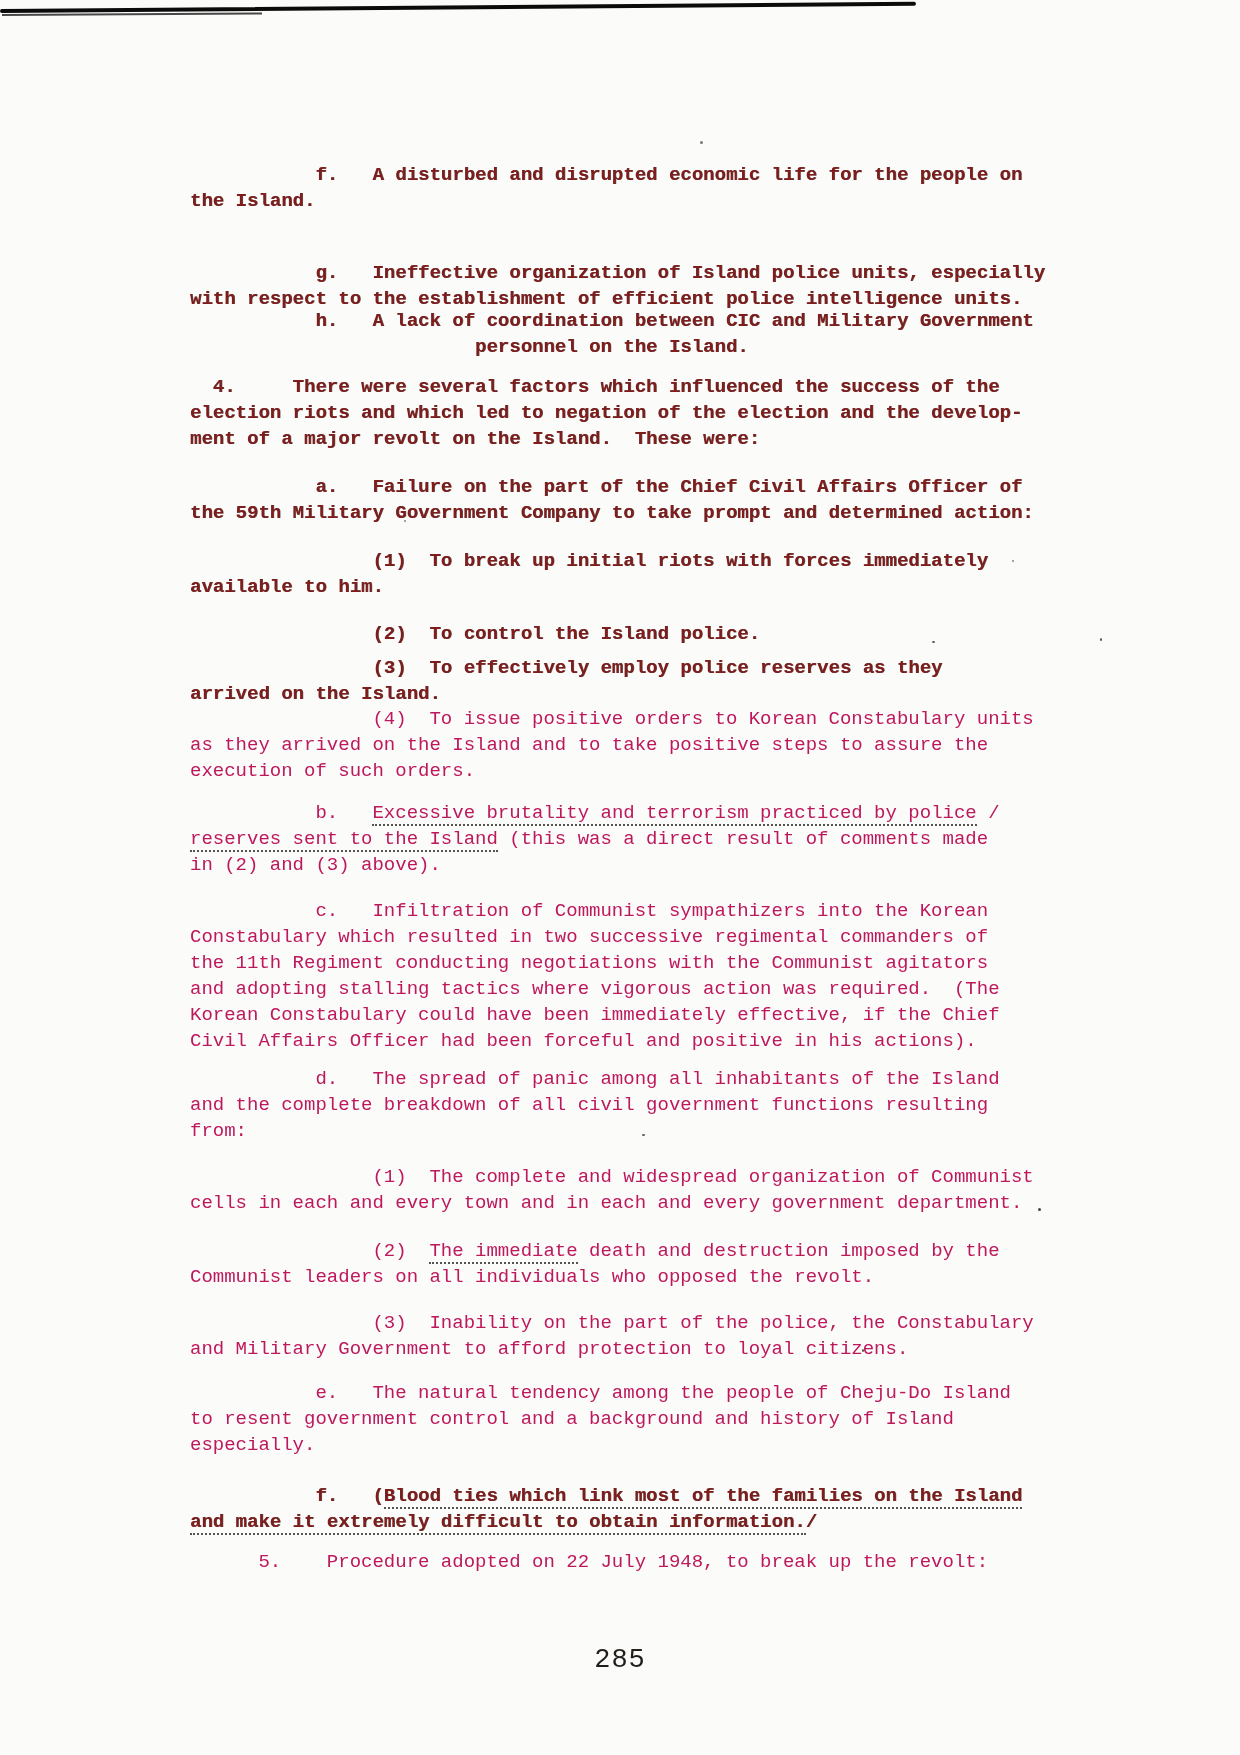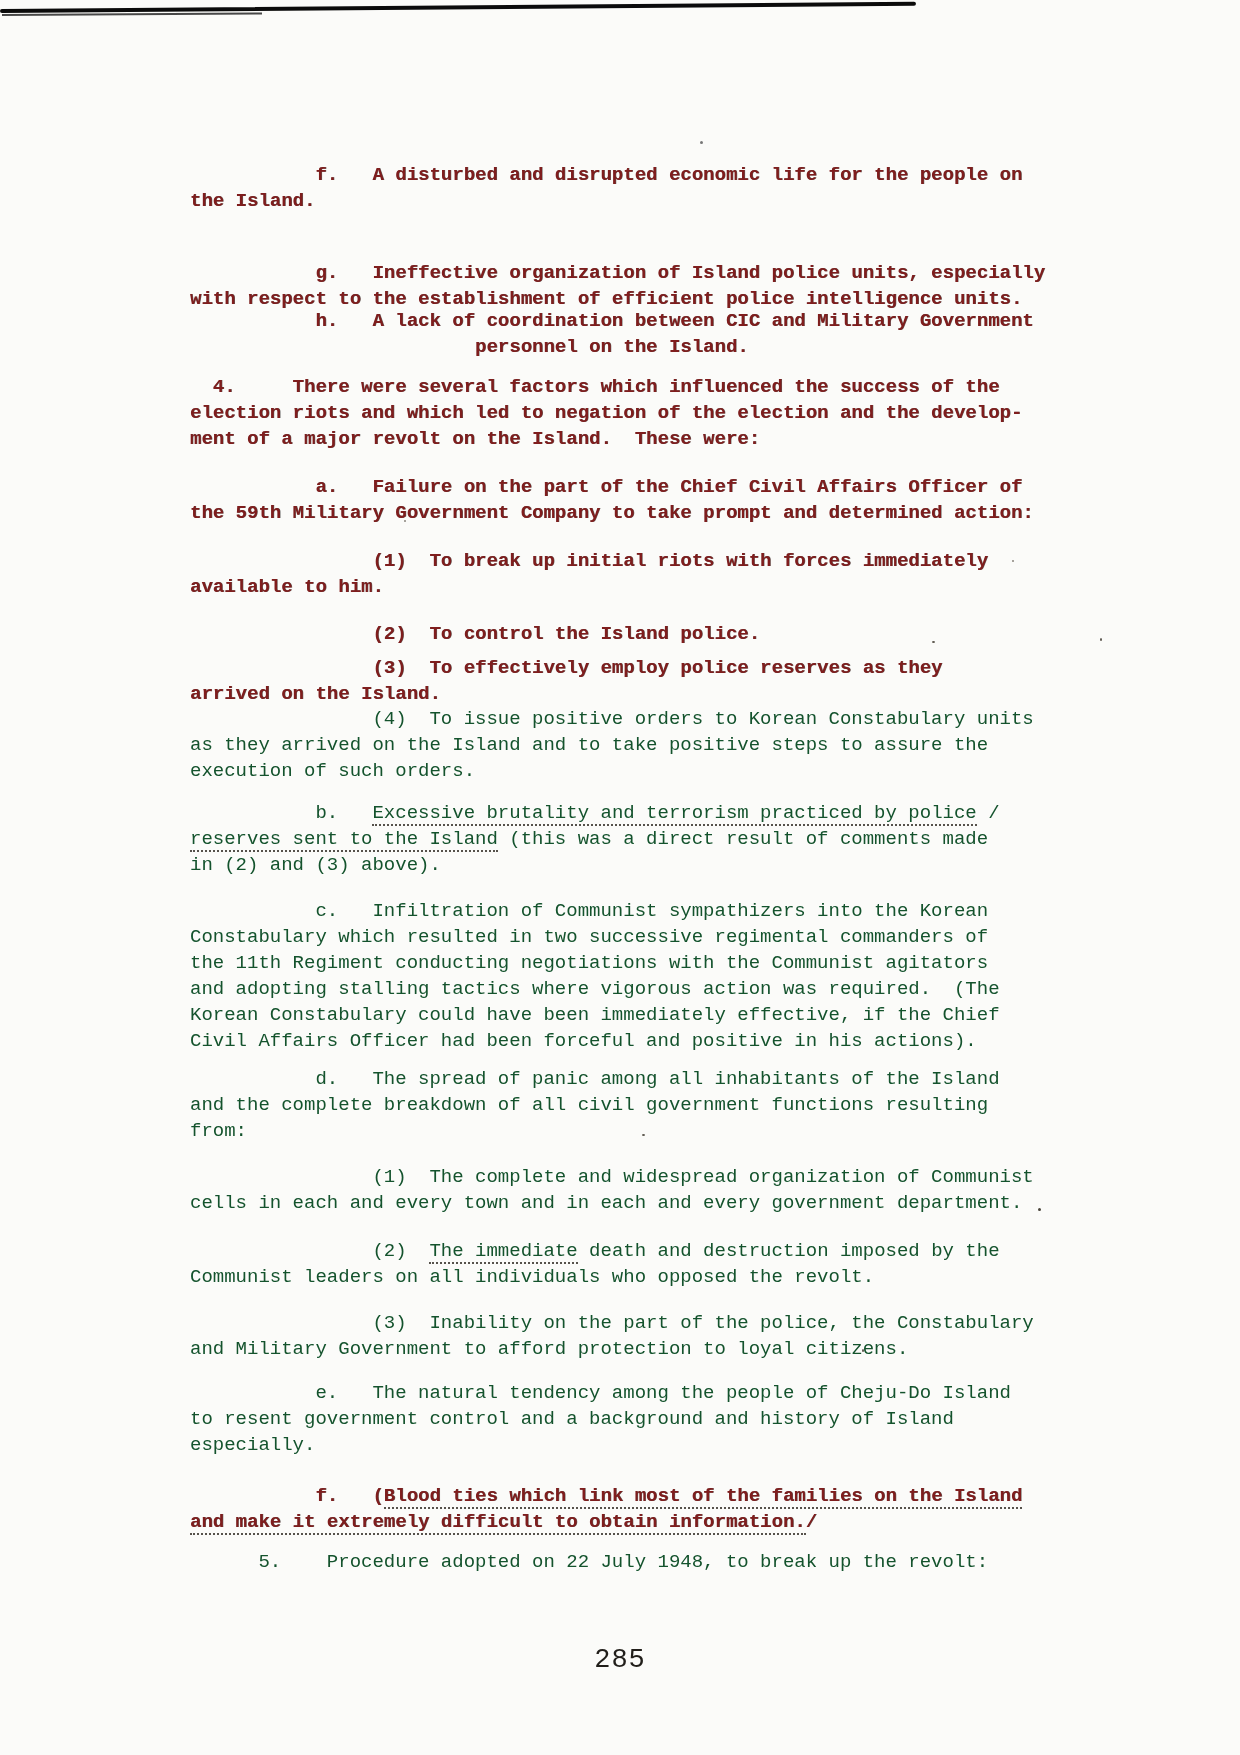--- a/index.html
+++ b/index.html
@@ -31,21 +31,21 @@
   }
 
   .doc { position: absolute; inset: 0; }
 
   .para {
     position: absolute;
     left: 190px;
     white-space: pre;
     font-size: 19px;
     line-height: 26px;
-    color: #14532d;
+    color: #be185d;
     letter-spacing: 0;
   }
   .para.bold {
     color: #7f1d1d;
     font-weight: bold;
     text-shadow: 0.5px 0 0 rgba(20,17,14,0.65);
   }
   .line { white-space: pre; }
   span.u {
     border-bottom: 2px dotted rgba(45,40,33,0.8);

